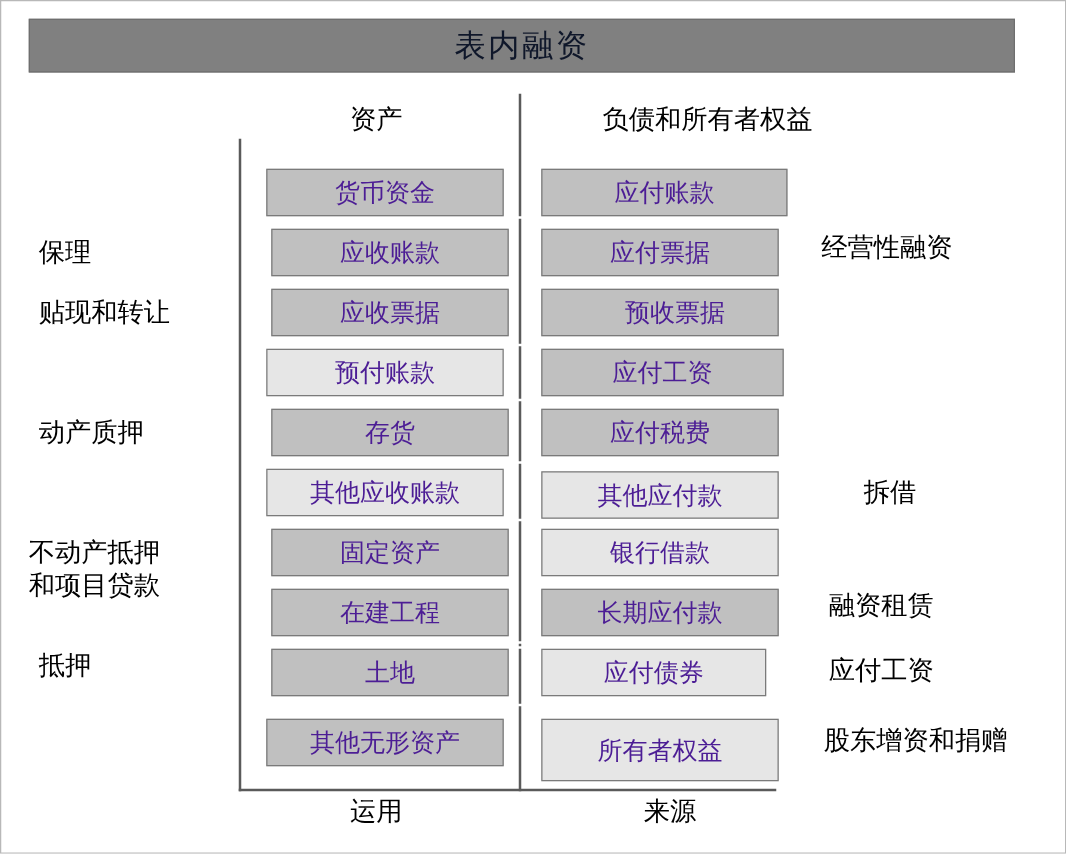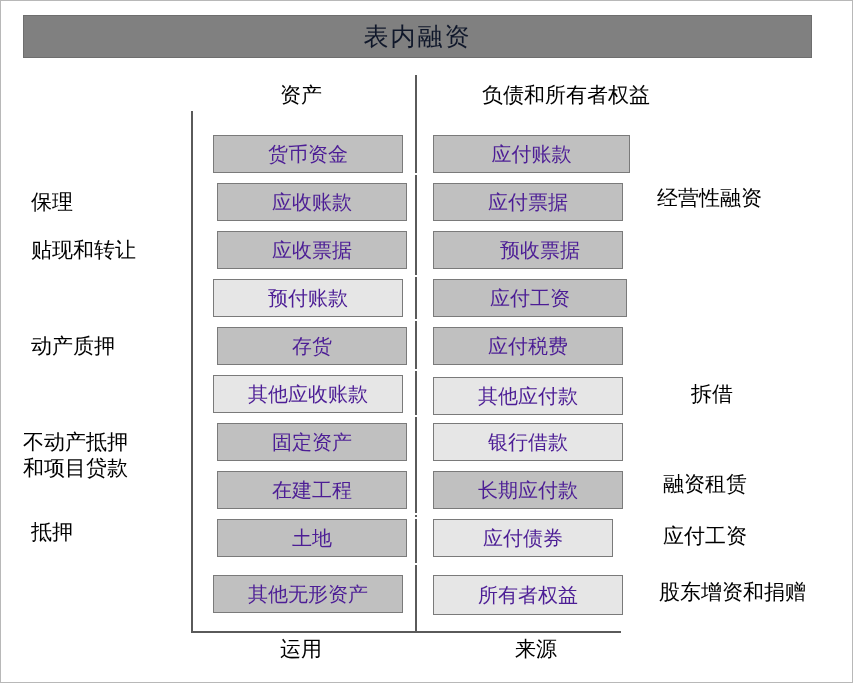--- a/index.html
+++ b/index.html
@@ -182,21 +182,21 @@
     </div>
   <div class="item light" style="left:432px; top:422px; width:190px; height:38px;">
       <span>银行借款</span>
     </div>
   <div class="item" style="left:432px; top:470px; width:190px; height:38px;">
       <span>长期应付款</span>
     </div>
   <div class="item light" style="left:432px; top:518px; width:180px; height:38px;">
       <span>应付债券</span>
     </div>
-  <div class="item light" style="left:432px; top:574px; width:190px; height:40px;">
+  <div class="item light" style="left:432px; top:574px; width:190px; height:50px;">
       <span>所有者权益</span>
     </div>
 
   <div class="side-label left" style="left:30px; top:188px; width:150px;">保理</div>
   <div class="side-label left" style="left:30px; top:236px; width:150px;">贴现和转让</div>
   <div class="side-label left" style="left:30px; top:332px; width:150px;">动产质押</div>
   <div class="side-label left" style="left:22px; top:428px; width:166px; white-space:pre-line;">不动产抵押
 和项目贷款</div>
   <div class="side-label left" style="left:30px; top:518px; width:150px;">抵押</div>
 

